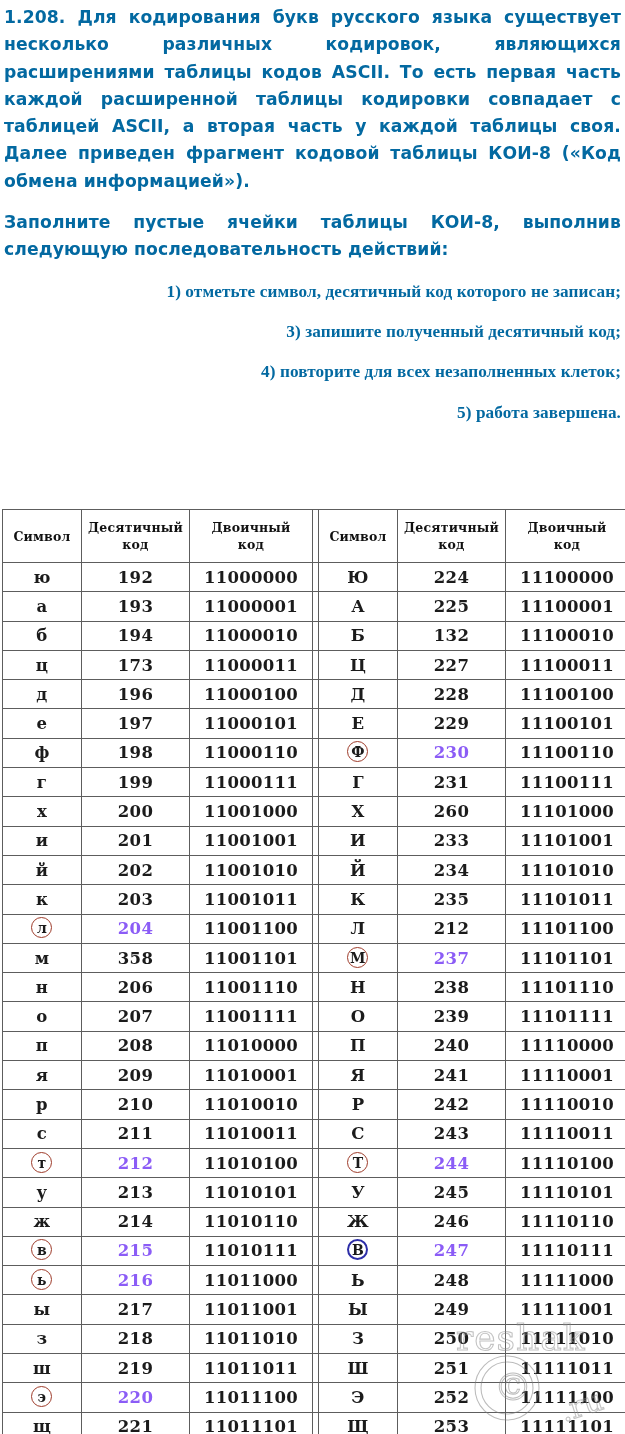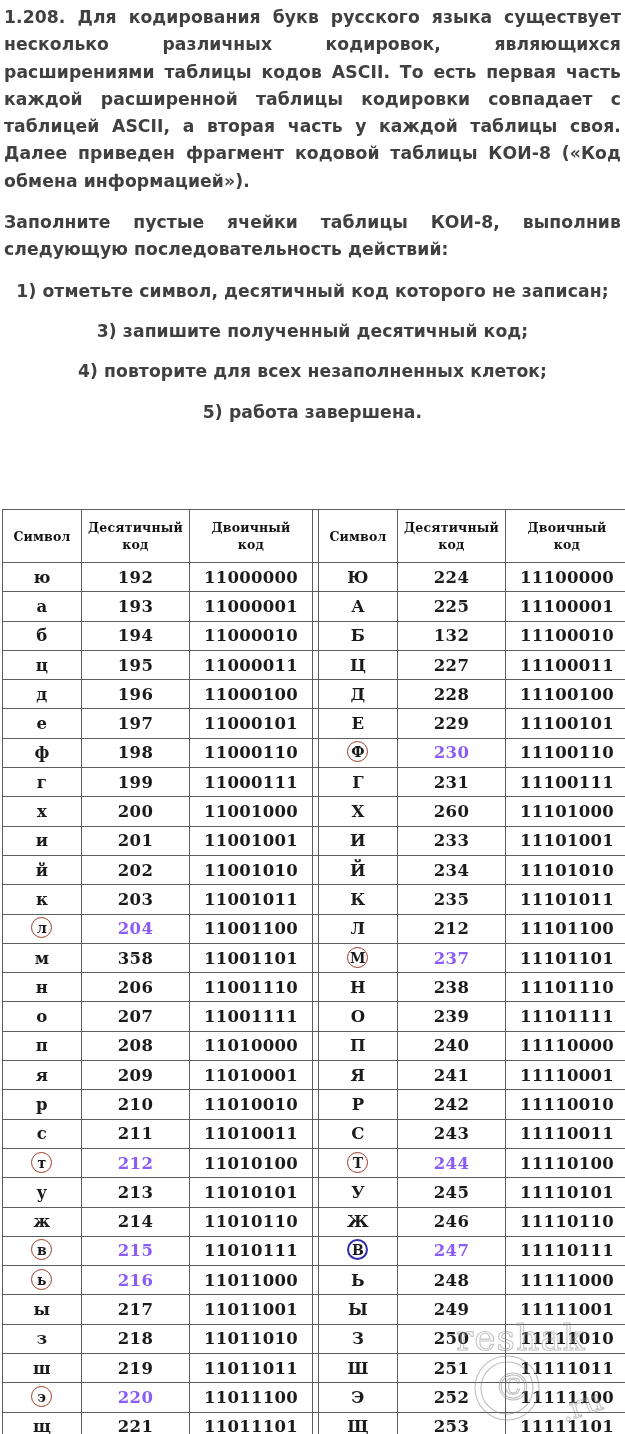--- a/index.html
+++ b/index.html
@@ -18,35 +18,36 @@
 
   
   #problem-text {
     padding: 4px 4px 0 4px;
   }
   .para {
     font-family: "DejaVu Sans", sans-serif;
     font-weight: bold;
     font-size: 17.2px;
     line-height: 27.3px;
-    color: #404040;
+    color: #0369a1;
     text-align: justify;
     text-justify: inter-word;
     letter-spacing: 0.1px;
     margin: 0;
   }
   .para.intro {
     margin-bottom: 14px;
   }
   .para.instr {
     margin-bottom: 14px;
   }
   .para.step {
-    text-align: center;
+    text-align: right;
     margin-bottom: 13px;
+    font-family: Liberation Serif, serif;
   }
   .para.step:last-child { margin-bottom: 4px; }
 
   
   #koi8-table-wrap {
     position: absolute;
     left: 2px;
     top: 509px;
     width: 619px;
   }
@@ -194,21 +195,21 @@
           <td class="sym"><span>б</span></td>
           <td class="dec">194</td>
           <td class="bin">11000010</td>
           <td class="gap"></td>
           <td class="sym"><span>Б</span></td>
           <td class="dec">132</td>
           <td class="bin">11100010</td>
         </tr>
         <tr>
           <td class="sym"><span>ц</span></td>
-          <td class="dec">195</td>
+          <td class="dec">173</td>
           <td class="bin">11000011</td>
           <td class="gap"></td>
           <td class="sym"><span>Ц</span></td>
           <td class="dec">227</td>
           <td class="bin">11100011</td>
         </tr>
         <tr>
           <td class="sym"><span>д</span></td>
           <td class="dec">196</td>
           <td class="bin">11000100</td>

